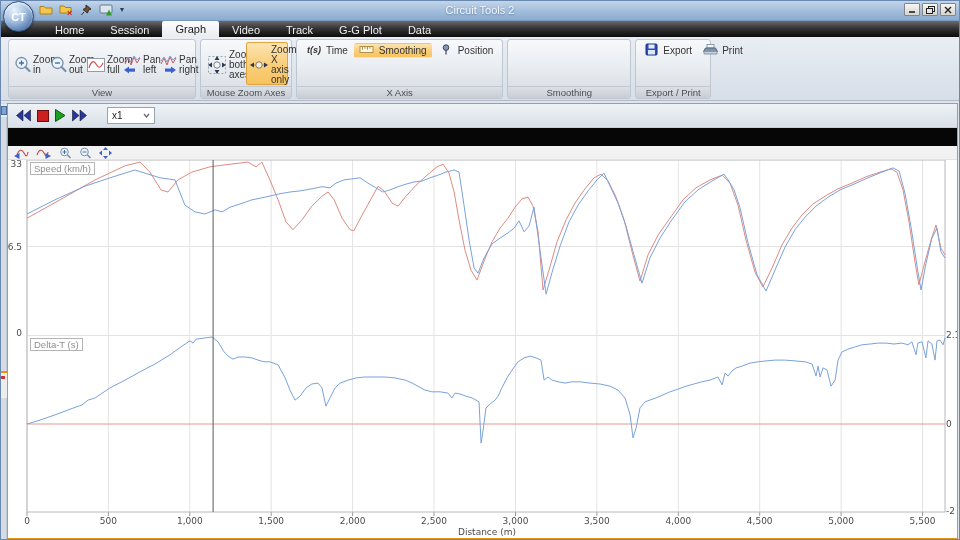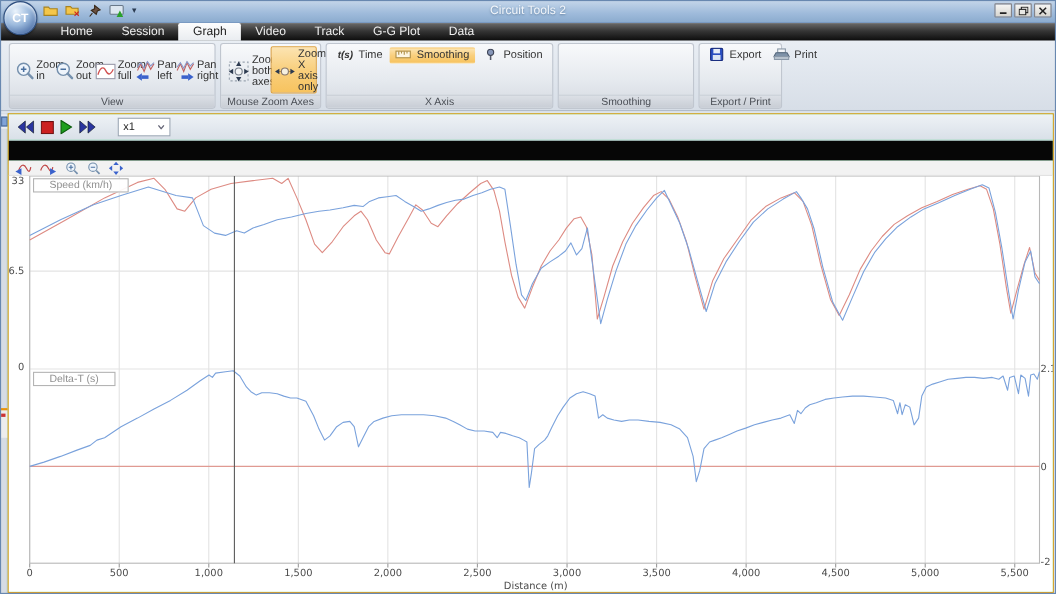--- a/index.html
+++ b/index.html
@@ -9,21 +9,21 @@
 
 .titlebar{position:absolute;left:0;top:0;right:0;height:21px;background:linear-gradient(#c6d7ea,#9fbbdb 60%,#8caccf);border-bottom:1px solid #7a9ac2}
 .title{position:absolute;left:0;right:0;top:4px;text-align:center;font-size:11px;color:#f2f6fb;text-shadow:0 1px 2px #64809f}
 .logo{position:absolute;left:3px;top:1px;width:31px;height:31px;border-radius:50%;background:radial-gradient(circle at 35% 28%,#eaf3fc,#9cbadd 45%,#5b7db1 75%,#3a5a90);border:1px solid #2f4f7f;z-index:65;display:flex;align-items:center;justify-content:center;color:#fff;font-weight:bold;font-size:11px;box-shadow:inset 0 2px 3px rgba(255,255,255,.75),0 1px 2px rgba(0,0,0,.45)}
 .qat{position:absolute;left:38px;top:2px;display:flex;gap:3px;align-items:center;z-index:66}
 .qbtn{width:17px;height:15px;display:flex;align-items:center;justify-content:center}
 .qcaret{font-size:8px;color:#2a3a50;margin-left:2px}
 .winbtns{position:absolute;right:4px;top:3px;display:flex;gap:2px;z-index:66}
 .wbtn{width:16px;height:13px;background:linear-gradient(#f6f6f4,#d6d4ce);border:1px solid #84848a;border-radius:1px;display:flex;align-items:center;justify-content:center}
 
-.tabstrip{position:absolute;left:0;top:21px;right:0;height:16px;background:linear-gradient(#6a6a6a,#353535 45%,#0c0c0c);display:flex;align-items:flex-start;padding-left:42px}
+.tabstrip{position:absolute;left:0;top:21px;right:0;height:16px;background:linear-gradient(#6a6a6a,#353535 45%,#0c0c0c);display:flex;align-items:center;padding-left:42px}
 .tab{height:15px;padding:2px 13px 0;font-size:11px;color:#efefef}
 .tab.active{background:linear-gradient(#fdfdfd,#e9ecf0);color:#1a1a1a;border-radius:2px 2px 0 0;height:16px}
 
 .ribbon{position:absolute;left:0;top:37px;right:0;height:64px;background:linear-gradient(#e9eef4,#d7dee7);display:flex;padding:1px 0 0 6px;border-bottom:1px solid #b2bcc8}
 .group{position:relative;margin:1px 2px;border:1px solid #c0c6cf;border-radius:3px;background:linear-gradient(#f8f9fb,#e6eaef 55%,#d5dae1);padding-bottom:13px}
 .glabel{position:absolute;left:0;right:0;bottom:0;height:12px;font-size:9.5px;line-height:12px;text-align:center;color:#4a4e55;background:linear-gradient(#dce0e6,#c8cdd5);border-top:1px solid #c2c8d0;border-radius:0 0 2px 2px;white-space:nowrap;overflow:hidden}
 .bigbtns{display:flex;height:100%;padding:2px 3px 0}
 .bigbtn{width:36px;display:flex;flex-direction:row;align-items:center;padding-top:2px;font-size:10px;line-height:10px;text-align:left;color:#333;border:1px solid transparent;border-radius:2px}
 .bigbtn.wide{width:42px}
 .bigbtn .bicon{height:25px;display:flex;align-items:center}
@@ -32,30 +32,30 @@
 .smallbtn{display:flex;align-items:center;gap:4px;font-size:10px;color:#333;height:15px;padding:0 4px;border:1px solid transparent;border-radius:2px}
 .smoothrow{display:flex;align-items:center;gap:6px;padding:10px 10px 0 14px;font-size:10.5px;color:#333}
 .smoothinput{width:52px;height:17px;border:1px solid #a8b0ba;font-size:10.5px;padding:0 3px;font-family:"Liberation Sans",sans-serif;background:#fff;color:#222}
 
 .leftstrip{position:absolute;left:0;top:103px;width:7px;bottom:1px;background:#d6dce4;border-right:1px solid #c2cad4}
 .grip{position:absolute;left:0;top:1px;width:7px;height:13px;background:#e9edf3}
 .grip:after{content:"";position:absolute;left:1px;top:2px;width:4px;height:7px;background:#7fa3d8;border:1px solid #4a6a9a}
 .sidetab{position:absolute;left:0;top:268px;width:7px;height:27px;background:#ededed;border-top:2px solid #e8930c}
 .sidetab:after{content:"";position:absolute;left:1px;top:3px;width:4px;height:3px;background:#cc3333}
 
-.panel{position:absolute;left:7px;top:103px;width:951px;height:436px;border:1px solid #e8940f;background:#86efac}
+.panel{position:absolute;left:7px;top:103px;width:951px;height:436px;border:1px solid #e8940f;background:#000000}
 .transport{position:absolute;left:0;top:0;right:0;height:24px;background:linear-gradient(#eef2f6,#d9e0e8);display:flex;align-items:center;gap:5px;padding-left:7px;border-bottom:1px solid #c8d0da}
 .tbtn{height:16px;display:flex;align-items:center;justify-content:center}
 .combo{width:48px;height:17px;background:#fff;border:1px solid #98a4b2;display:flex;align-items:center;justify-content:space-between;font-size:10px;color:#222;padding:0 4px;margin-left:14px}
 .blackstrip{position:absolute;left:0;top:24px;right:0;height:18px;background:#060606}
 .charttools{position:absolute;left:0;top:42px;right:0;height:14px;background:#f2f2f2;border-bottom:1px solid #e2e2e2;display:flex;gap:7px;align-items:center;padding-left:5px}
 .ctool{display:flex;align-items:center}
 .chartarea{position:absolute;left:0;top:56px;width:949px;height:378px;background:#fff}
 #plot{position:absolute;left:0;top:0;display:block}
-.serieslabel{position:absolute;border:1px solid #b4b4b4;background:rgba(255,255,255,.92);color:#8f8f8f;font-size:9.5px;padding:0 14px;height:13px;line-height:12px;white-space:nowrap}
+.serieslabel{position:absolute;border:1px solid #b4b4b4;background:rgba(255,255,255,.92);color:#8f8f8f;font-size:9.5px;padding:0 3px;height:13px;line-height:12px;white-space:nowrap}
 .tick{font-size:9px;fill:#4a4a4a;font-family:"DejaVu Sans",sans-serif}
 .bottombar{position:absolute;left:0;bottom:0;right:0;height:1px;background:#8aa4c6}
 </style>
 </head>
 <body>
 
 <div class="titlebar">
   <div class="title">Circuit Tools 2</div>
 </div>
 <div class="logo">CT</div>

